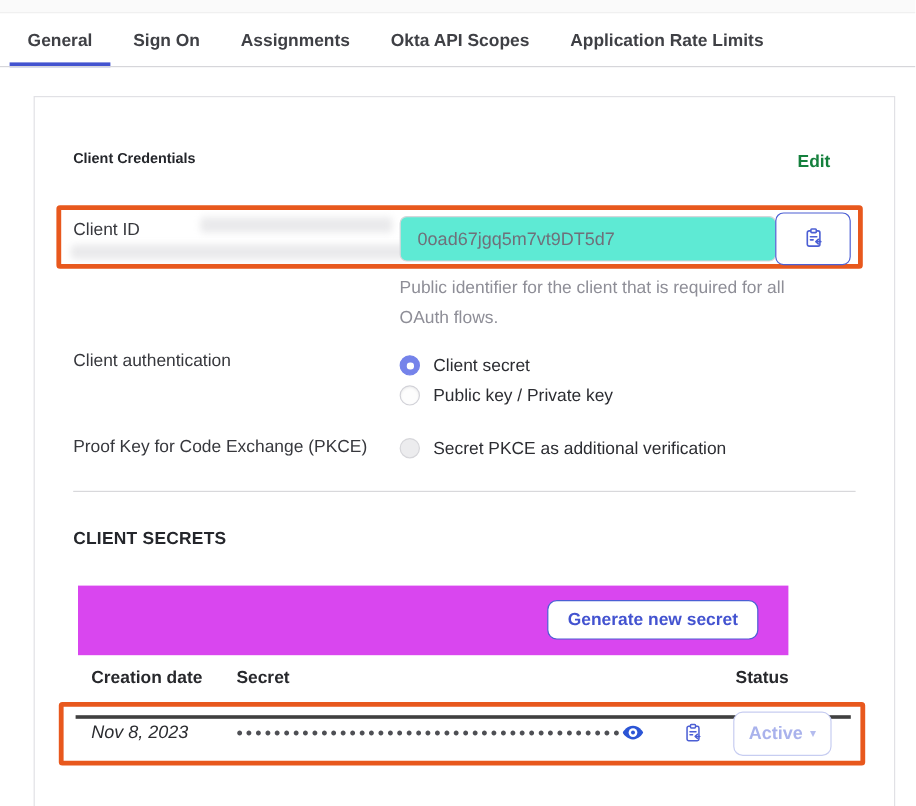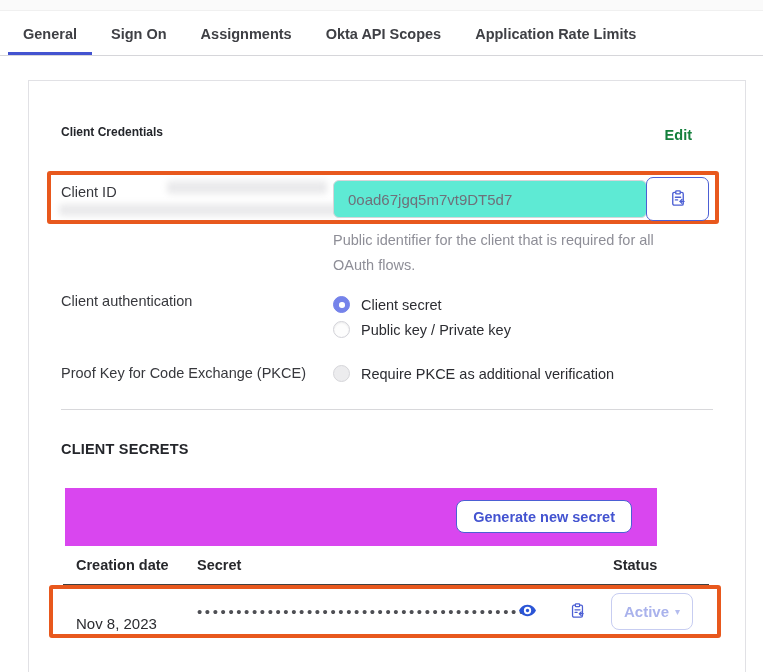--- a/index.html
+++ b/index.html
@@ -65,27 +65,27 @@
   .hr2 { position:absolute; left:32px; top:328px; width:652px; height:1px; background:#d8d8db; }
 
   .secrets-title { position:absolute; left:32px; top:360px; font-size:14.5px; font-weight:700;
     color:#24262b; letter-spacing:.2px; }
 
   .gray-panel { position:absolute; left:36px; top:407px; width:592px; height:58px; background:#d946ef; }
   .generate-btn { position:absolute; right:25px; top:12px; height:33px; padding:0 16px;
     background:#fff; border:1px solid #4c5fd4; border-radius:8px; color:#4353d0;
     font-family:inherit; font-size:14.5px; font-weight:700; cursor:pointer; }
 
-  .thead { position:absolute; left:34px; top:465px; width:646px; height:39px;
-    border-bottom:1px solid #404040; font-size:14.5px; font-weight:700; color:#27282c; }
+  .thead { position:absolute; left:34px; top:465px; width:646px; height:53px;
+    border-bottom:3px solid #404040; font-size:14.5px; font-weight:700; color:#27282c; }
   .thead .th { position:absolute; line-height:39px; }
   .th.c1 { left:13px; } .th.c2 { left:134px; } .th.c3 { left:550px; }
 
   .trow { position:absolute; left:34px; top:504px; width:646px; height:53px; }
-  .cell-date { position:absolute; left:13px; top:30px; font-size:15px; color:#2b2c30; }
+  .cell-date { position:absolute; left:13px; top:17px; font-size:15px; color:#2b2c30;font-style:italic; }
   .cell-secret { position:absolute; left:134px; top:18px; font-size:15px; letter-spacing:2.6px;
     color:#4e4f54; white-space:nowrap; }
   .icon-btn { position:absolute; top:13px; width:28px; height:28px; background:none; border:none;
     display:flex; align-items:center; justify-content:center; cursor:pointer; }
   .eye-btn { left:450px; } .clip-btn { left:500px; }
   .status-btn { position:absolute; left:548px; top:8px; width:82px; height:37px;
     background:#fff; border:1px solid #c7cdf1; border-radius:8px; color:#a9b2ec;
     font-family:inherit; font-size:15px; font-weight:700; cursor:pointer;
     display:flex; align-items:center; justify-content:center; gap:6px; }
   .status-caret { font-size:10px; color:#b4bcee; }
@@ -140,21 +140,21 @@
       </div>
       <div class="choice-row">
         <span class="radio"></span>
         <span class="choice-label">Public key / Private key</span>
       </div>
     </div>
 
     <div class="field-label" style="top:284px;">Proof Key for Code Exchange (PKCE)</div>
     <div class="pkce-row">
       <span class="checkbox-round"></span>
-      <span class="choice-label">Require PKCE as additional verification</span>
+      <span class="choice-label">Secret PKCE as additional verification</span>
     </div>
 
     <div class="hr2"></div>
 
     <h3 class="secrets-title">CLIENT SECRETS</h3>
 
     <div class="gray-panel">
       <button class="generate-btn">Generate new secret</button>
     </div>
 

